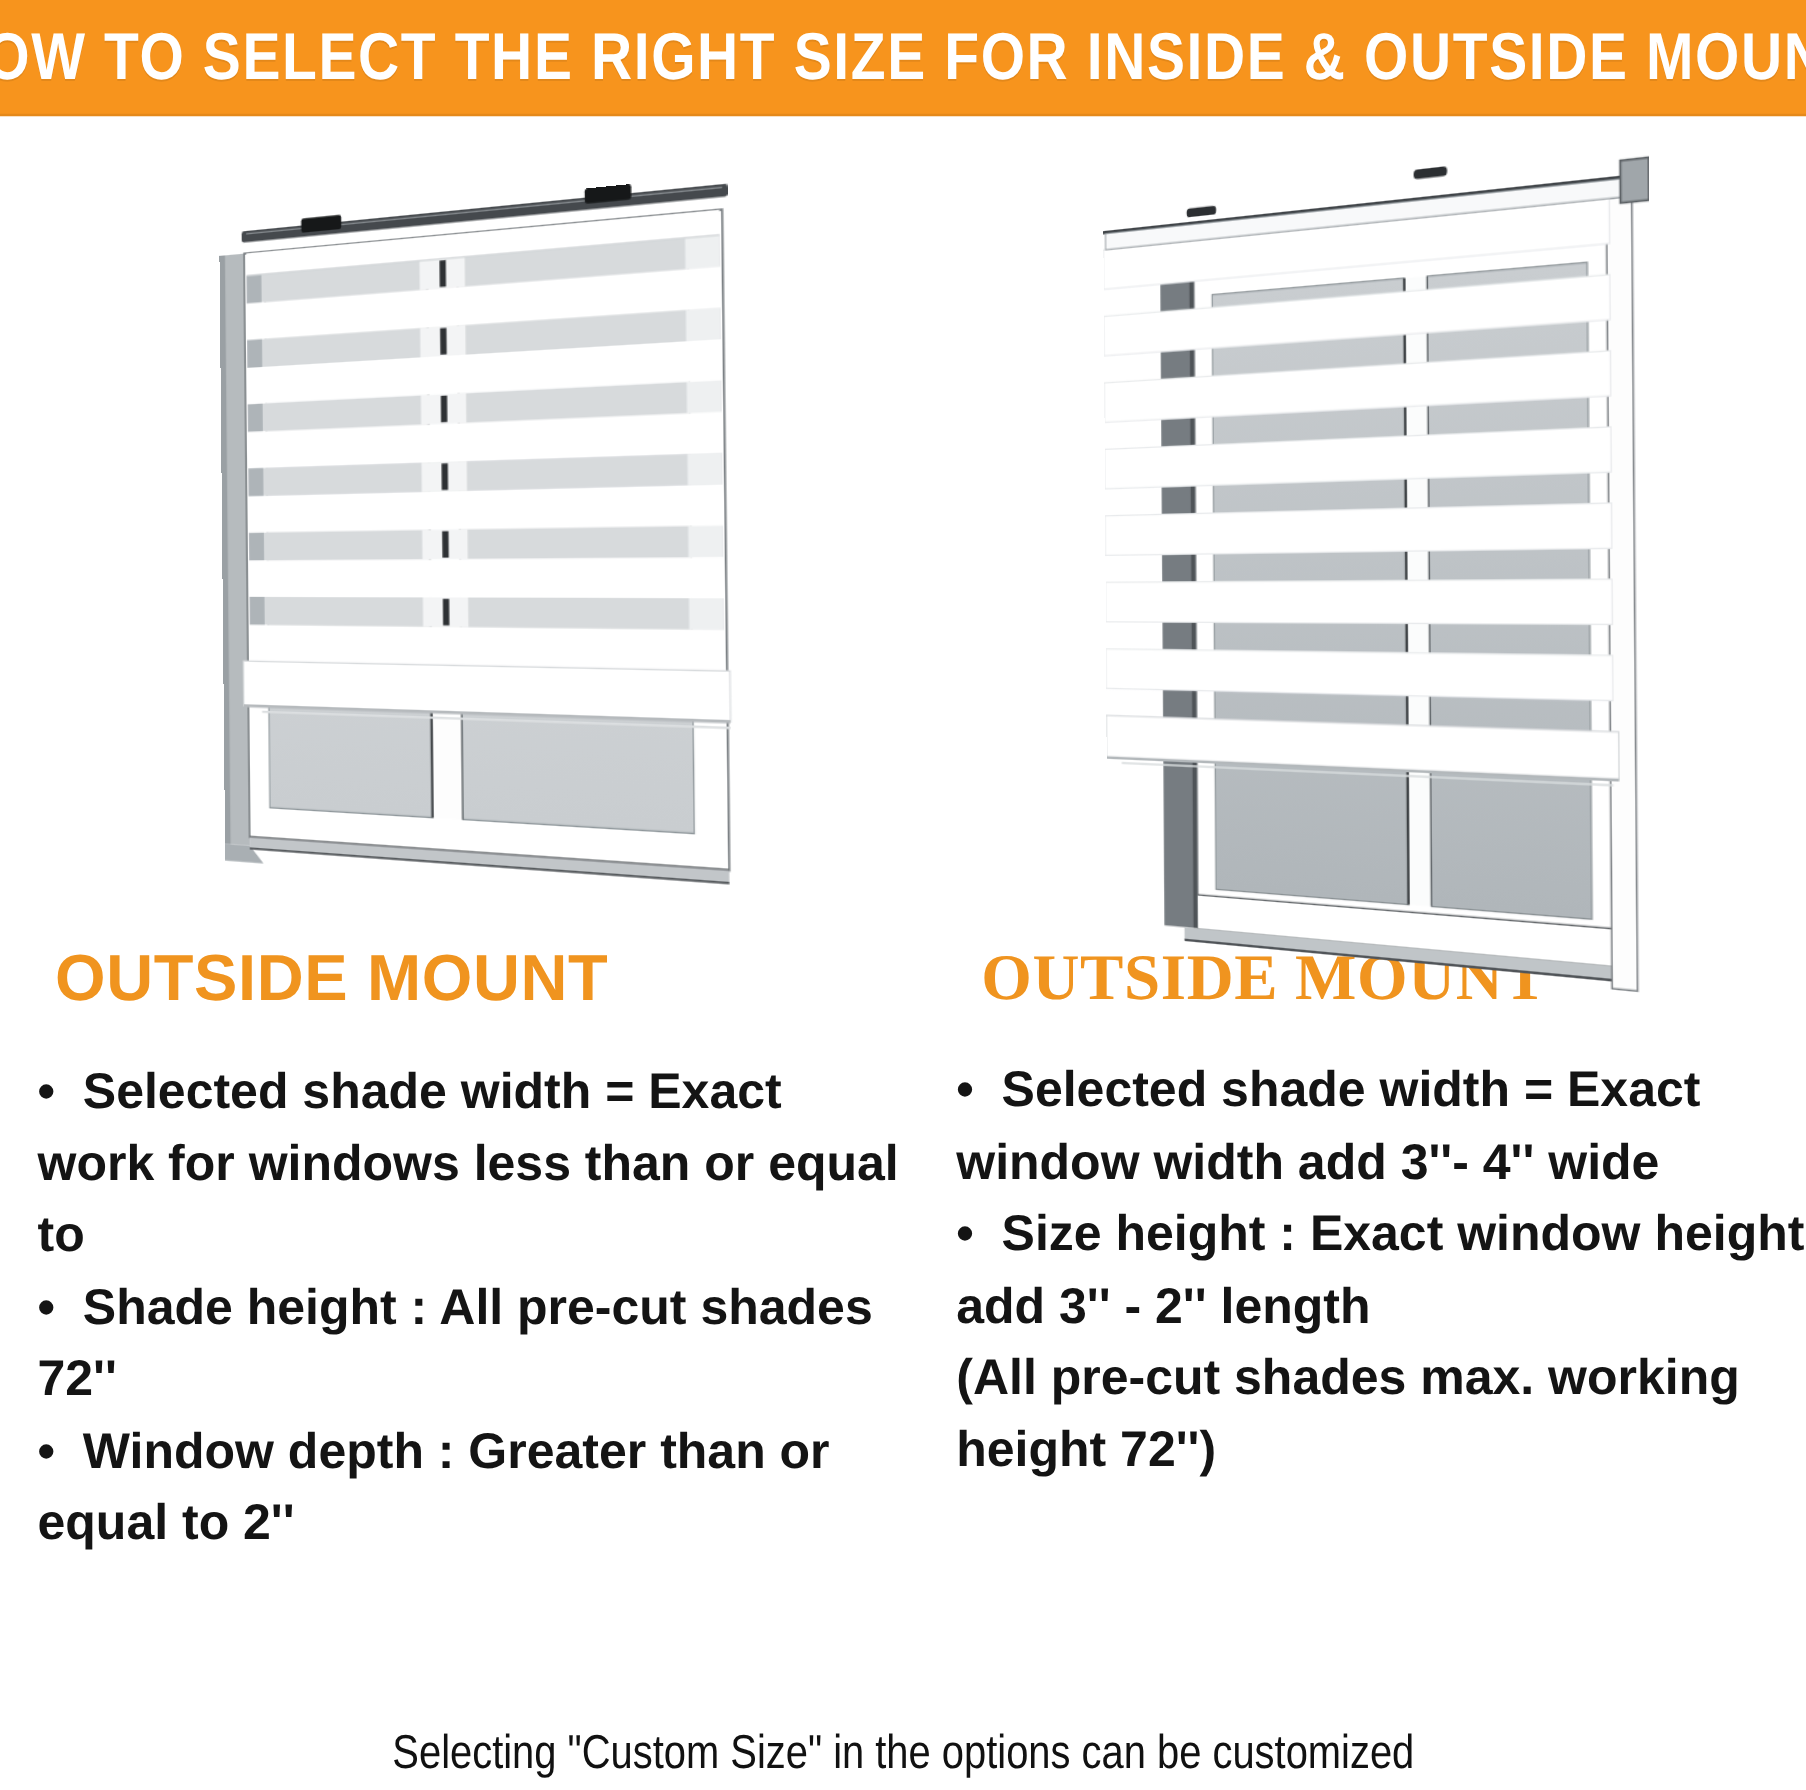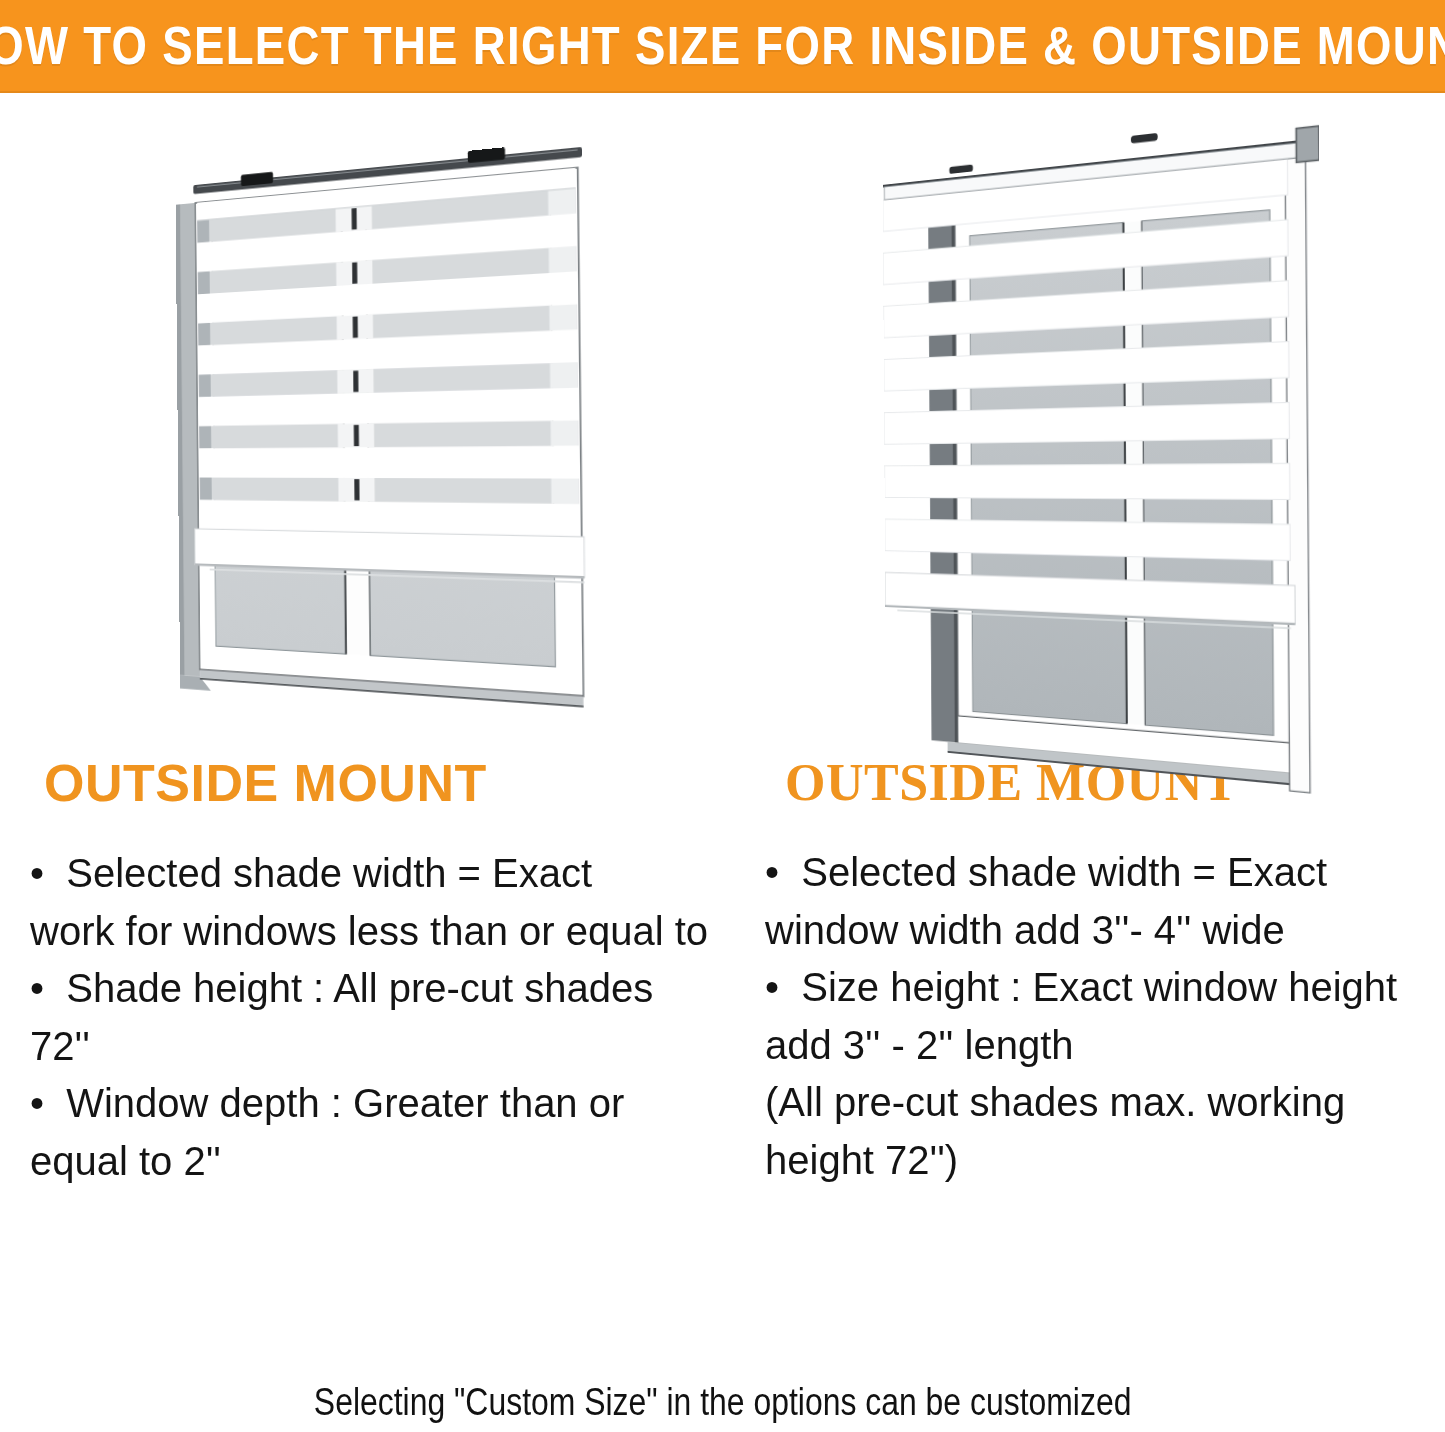--- a/index.html
+++ b/index.html
@@ -31,21 +31,21 @@
   .columns{display:grid;grid-template-columns:722px 723px;}
   .col-left{padding-left:30px;box-sizing:border-box;}
   .col-right{padding-left:43px;box-sizing:border-box;}
   .mount-heading{
     font-size:52px;font-weight:700;color:#F0941F;letter-spacing:0.5px;
     margin:0 0 32px 0;
   }
   .col-left .mount-heading{margin-left:14px;}
   .col-right .mount-heading{margin-left:20px;font-family:Liberation Serif, serif;}
   .line{
-    font-size:40px;line-height:57.5px;white-space:pre-wrap;color:#141414;
+    font-size:40px;line-height:57.5px;white-space:pre-wrap;color:#141414;font-weight:bold;
   }
   
   .footer-note-wrap{position:absolute;left:0;bottom:8px;width:100%;text-align:center;}
   .footer-note{
     display:inline-block;font-size:38px;color:#111;
     transform:scaleX(0.84);transform-origin:50% 50%;white-space:nowrap;
   }
 </style>
 </head>
 <body>

